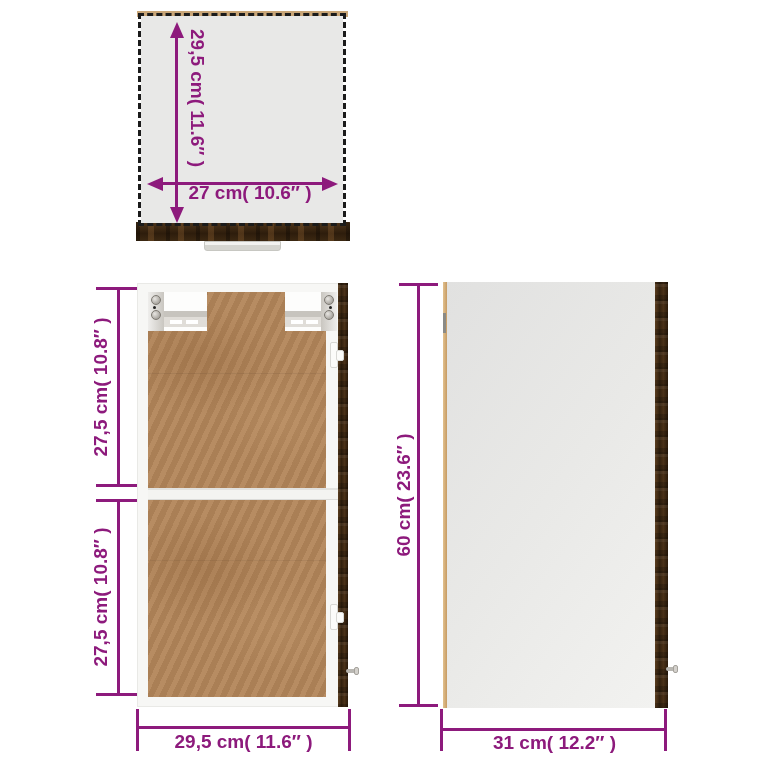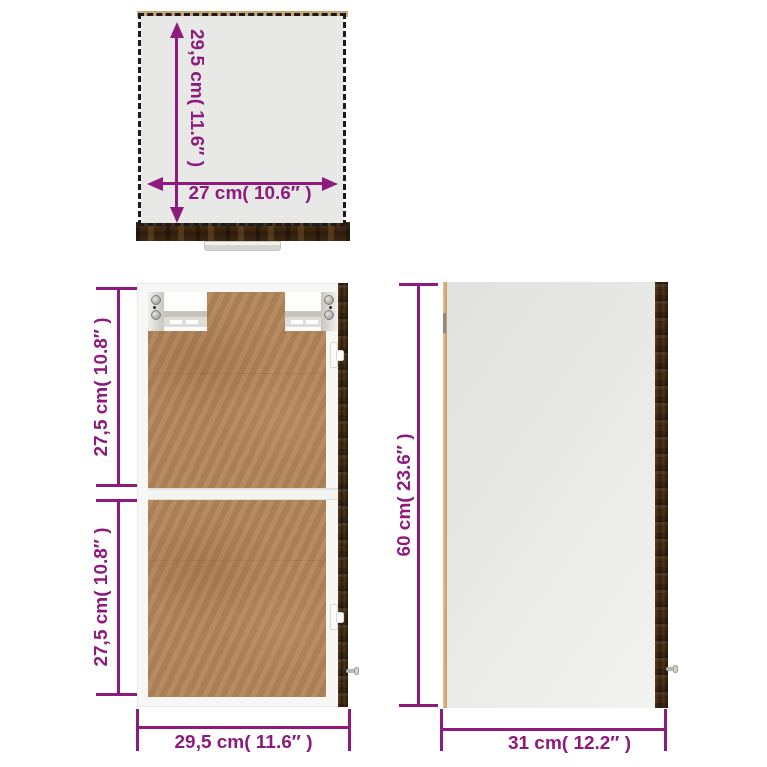--- a/index.html
+++ b/index.html
@@ -163,16 +163,16 @@
     <div class="abs wood-v" style="left:265px;top:22px;width:13px;height:426px;"></div>
 
     <div>
       <div class="pin" style="left:276px;top:407px;width:9px;height:4px;"></div>
       <div class="pin-head" style="left:283px;top:405px;width:5px;height:8px;"></div>
     </div>
 
     <div class="pline" style="left:50px;top:449px;width:3px;height:42px;"></div>
     <div class="pline" style="left:274px;top:449px;width:3px;height:42px;"></div>
     <div class="pline" style="left:50px;top:468px;width:227px;height:3px;"></div>
-    <div class="dim-text" style="left:67px;top:472px;width:225px;">31 cm( 12.2″ )</div>
+    <div class="dim-text" style="left:52px;top:472px;width:225px;">31 cm( 12.2″ )</div>
   </div>
 
 </div>
 
 </body></html>

